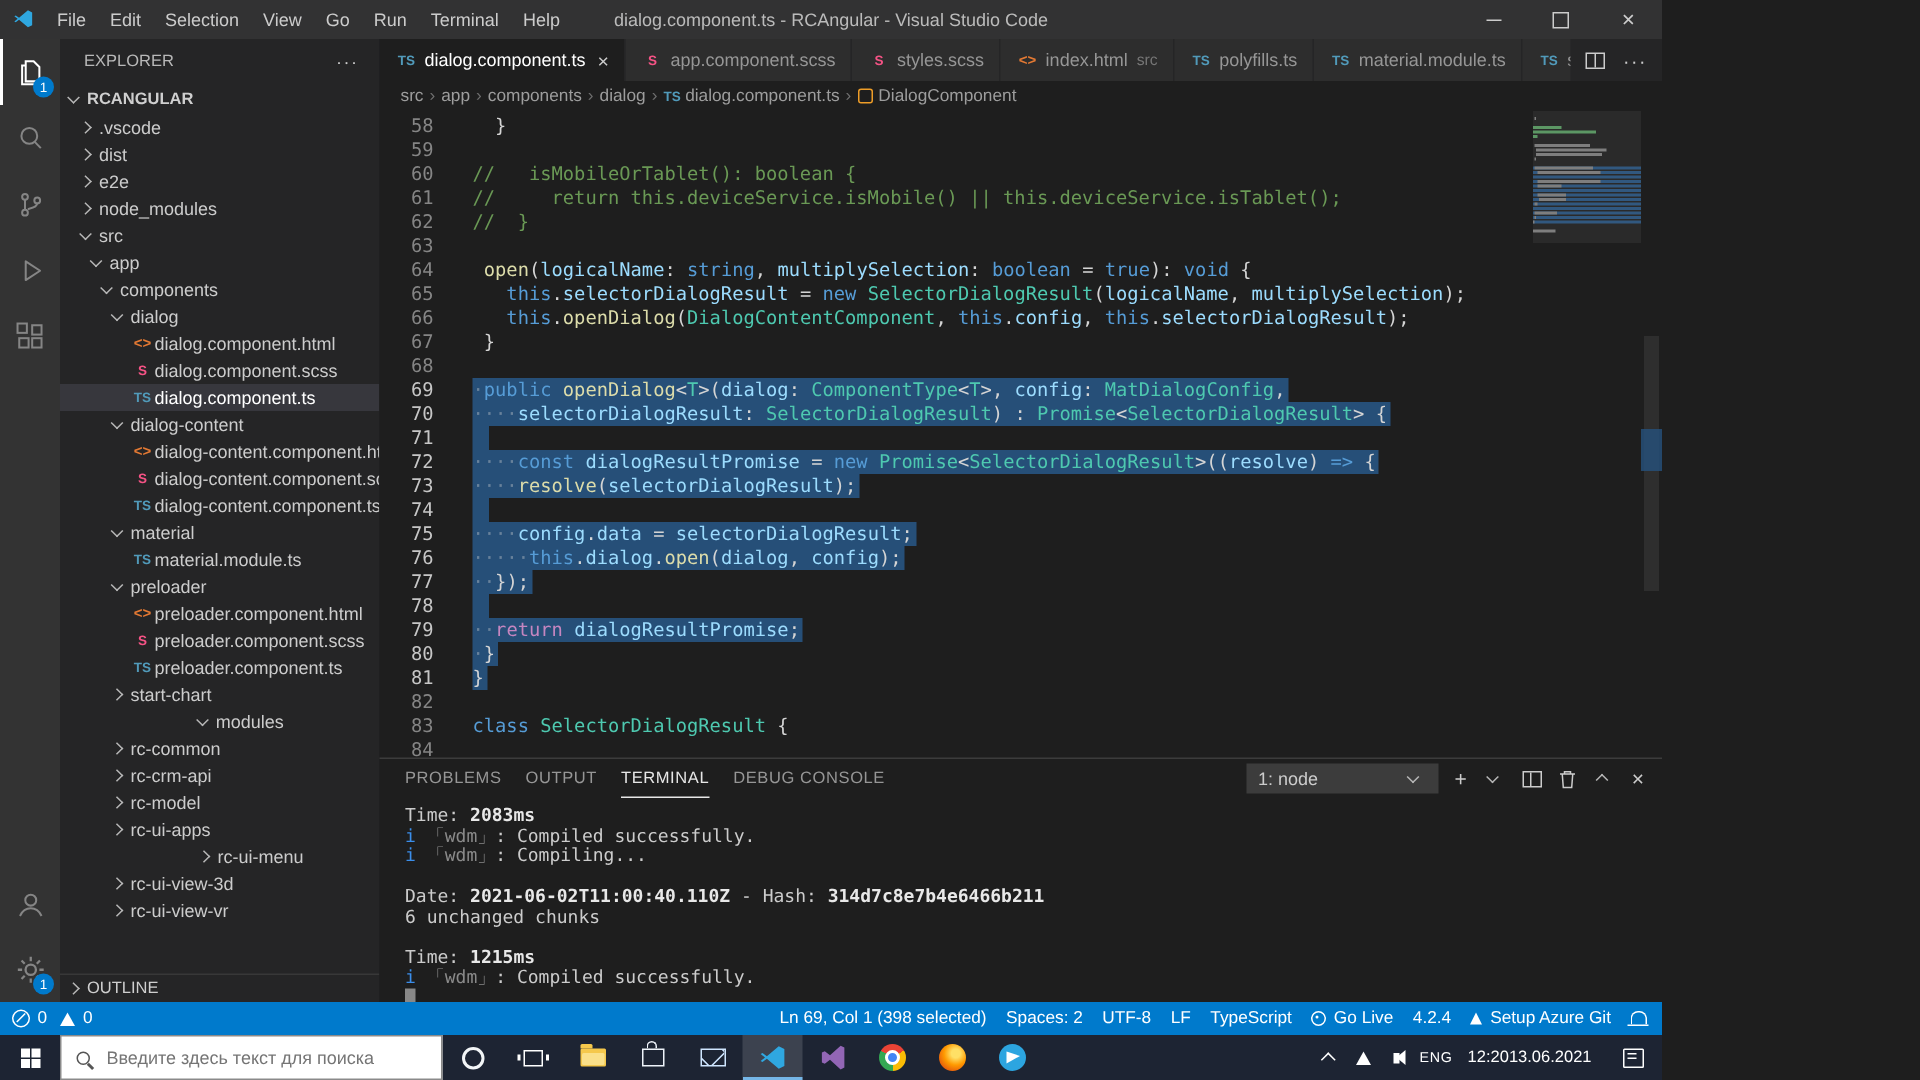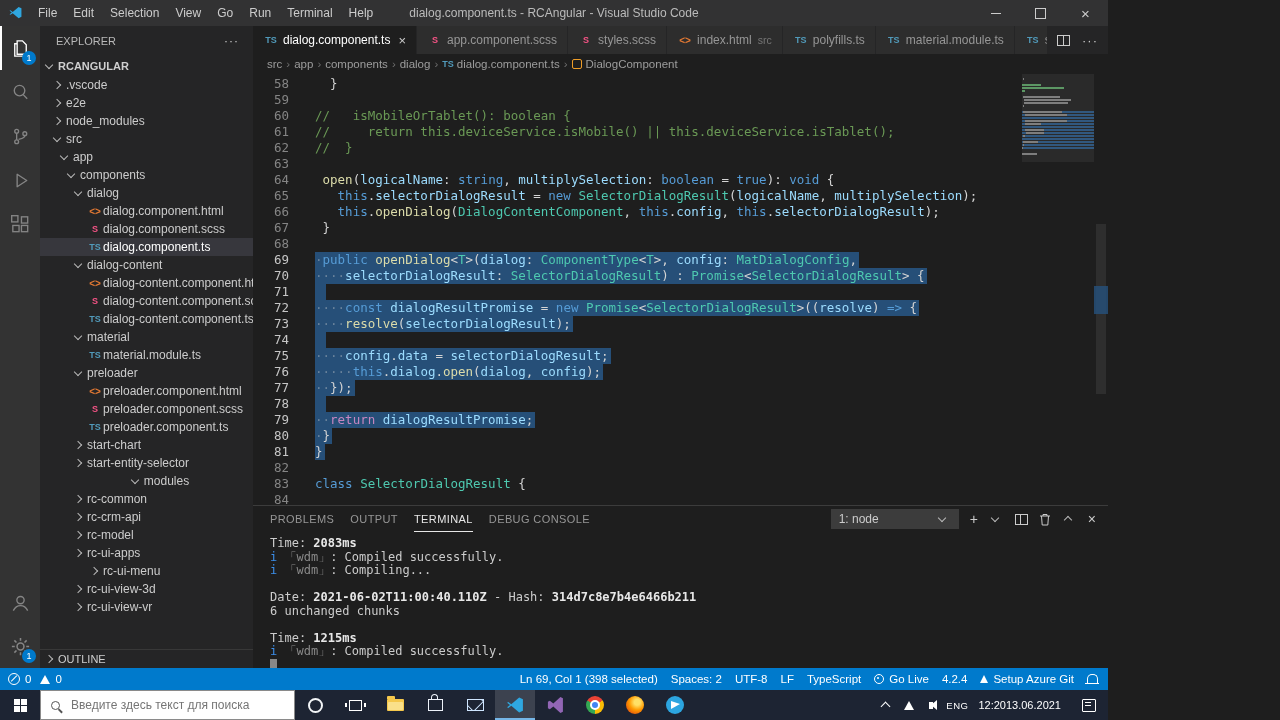--- a/index.html
+++ b/index.html
@@ -264,20 +264,24 @@
         <span class="chev down"></span>
         <span>RCANGULAR</span>
       </div>
       <div class="tree" id="tree">
           <div class="tree-row" style="padding-left: 11px;">
             <span class="chev right"></span>
             <span class="tree-label">.vscode</span>
           </div>
           <div class="tree-row" style="padding-left: 11px;">
             <span class="chev right"></span>
+            <span class="tree-label">dist</span>
+          </div>
+          <div class="tree-row" style="padding-left: 11px;">
+            <span class="chev right"></span>
             <span class="tree-label">e2e</span>
           </div>
           <div class="tree-row" style="padding-left: 11px;">
             <span class="chev right"></span>
             <span class="tree-label">node_modules</span>
           </div>
           <div class="tree-row" style="padding-left: 11px;">
             <span class="chev down"></span>
             <span class="tree-label">src</span>
           </div>
@@ -342,45 +346,41 @@
             <span class="tree-label">preloader.component.scss</span>
           </div>
           <div class="tree-row" style="padding-left: 47px;">
             <span class="ficon ts">TS</span>
             <span class="tree-label">preloader.component.ts</span>
           </div>
           <div class="tree-row" style="padding-left: 32px;">
             <span class="chev right"></span>
             <span class="tree-label">start-chart</span>
           </div>
-          <div class="tree-row" style="padding-left: 32px;">
-            <span class="chev right"></span>
-            <span class="tree-label">start-entity-selector</span>
-          </div>
           <div class="tree-row" style="padding-left: 25px; justify-content: center;">
             <span class="chev down"></span>
             <span class="tree-label">modules</span>
           </div>
           <div class="tree-row" style="padding-left: 32px;">
             <span class="chev right"></span>
             <span class="tree-label">rc-common</span>
           </div>
           <div class="tree-row" style="padding-left: 32px;">
             <span class="chev right"></span>
             <span class="tree-label">rc-crm-api</span>
           </div>
           <div class="tree-row" style="padding-left: 32px;">
             <span class="chev right"></span>
             <span class="tree-label">rc-model</span>
           </div>
           <div class="tree-row" style="padding-left: 32px;">
             <span class="chev right"></span>
             <span class="tree-label">rc-ui-apps</span>
           </div>
-          <div class="tree-row" style="padding-left: 48px;">
+          <div class="tree-row" style="padding-left: 48px; margin-left: 42px;">
             <span class="chev right"></span>
             <span class="tree-label">rc-ui-menu</span>
           </div>
           <div class="tree-row" style="padding-left: 32px;">
             <span class="chev right"></span>
             <span class="tree-label">rc-ui-view-3d</span>
           </div>
           <div class="tree-row" style="padding-left: 32px;">
             <span class="chev right"></span>
             <span class="tree-label">rc-ui-view-vr</span>

